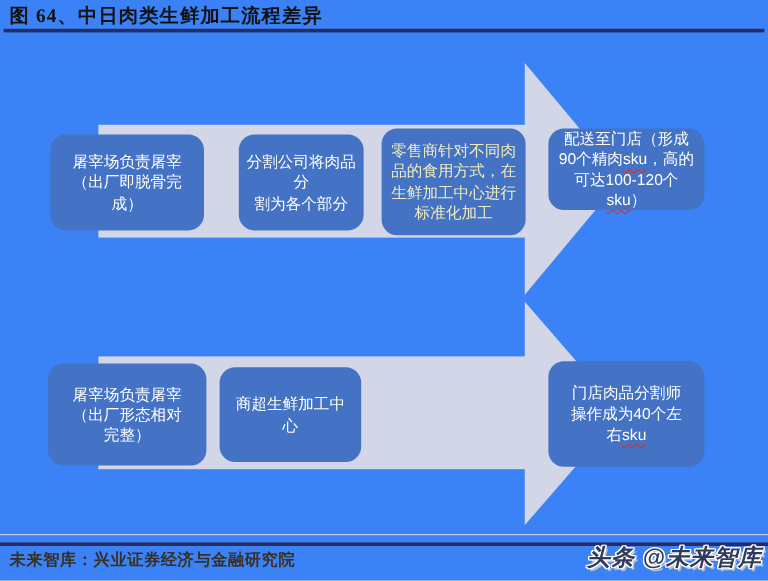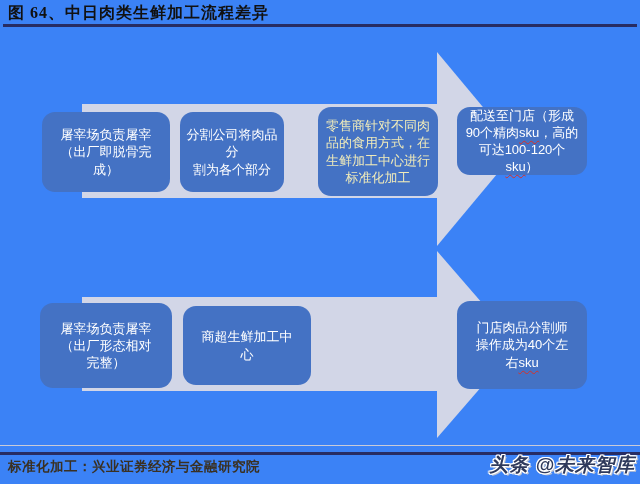--- a/index.html
+++ b/index.html
@@ -33,25 +33,25 @@
   
   .fbox{
     position:absolute;border-radius:13px;
     background:var(--box-blue,#4472c4);
     color:#ffffff;font-size:13px;line-height:1.32;
     display:flex;flex-direction:column;justify-content:center;
     text-align:center;padding:4px 6px;box-sizing:border-box;
   }
   .fbox.hl{color:var(--highlight-text,#f0ebba);}
   .r1b0{left:42px;top:112px;width:128px;height:80px;}
-  .r1b1{left:180px;top:112px;width:104px;height:80px;}
+  .r1b1{left:199px;top:112px;width:104px;height:80px;}
   .r1b2{left:318px;top:107px;width:120px;height:89px;}
   .r1b3{left:457px;top:107px;width:130px;height:68px;}
   .r2b0{left:40px;top:303px;width:132px;height:85px;}
-  .r2b1{left:183px;top:306px;width:128px;height:79px;}
+  .r2b1{left:183px;top:306px;width:118px;height:79px;}
   .r2b2{left:318px;top:306px;width:132px;height:79px;}
   .r2b3{left:457px;top:301px;width:130px;height:88px;}
   .sku{
     text-decoration:underline wavy var(--sku-underline,#d93025);
     text-decoration-thickness:1px;text-underline-offset:3px;
     text-decoration-skip-ink:none;
     text-align:center;
   }
   
   .thin-rule{
@@ -126,16 +126,16 @@
     <div>心</div>
   </div>
   <div class="fbox r2b3">
     <div>门店肉品分割师</div>
     <div>操作成为40个左</div>
     <div>右<span class="sku">sku</span></div>
   </div>
 
   <div class="thin-rule"></div>
   <div class="navy-rule"></div>
-  <div class="source">标准化加工：兴业证券经济与金融研究院</div>
+  <div class="source">未来智库：兴业证券经济与金融研究院</div>
   <div class="watermark">头条 @未来智库</div>
 
 </div>
 
 </body></html>

